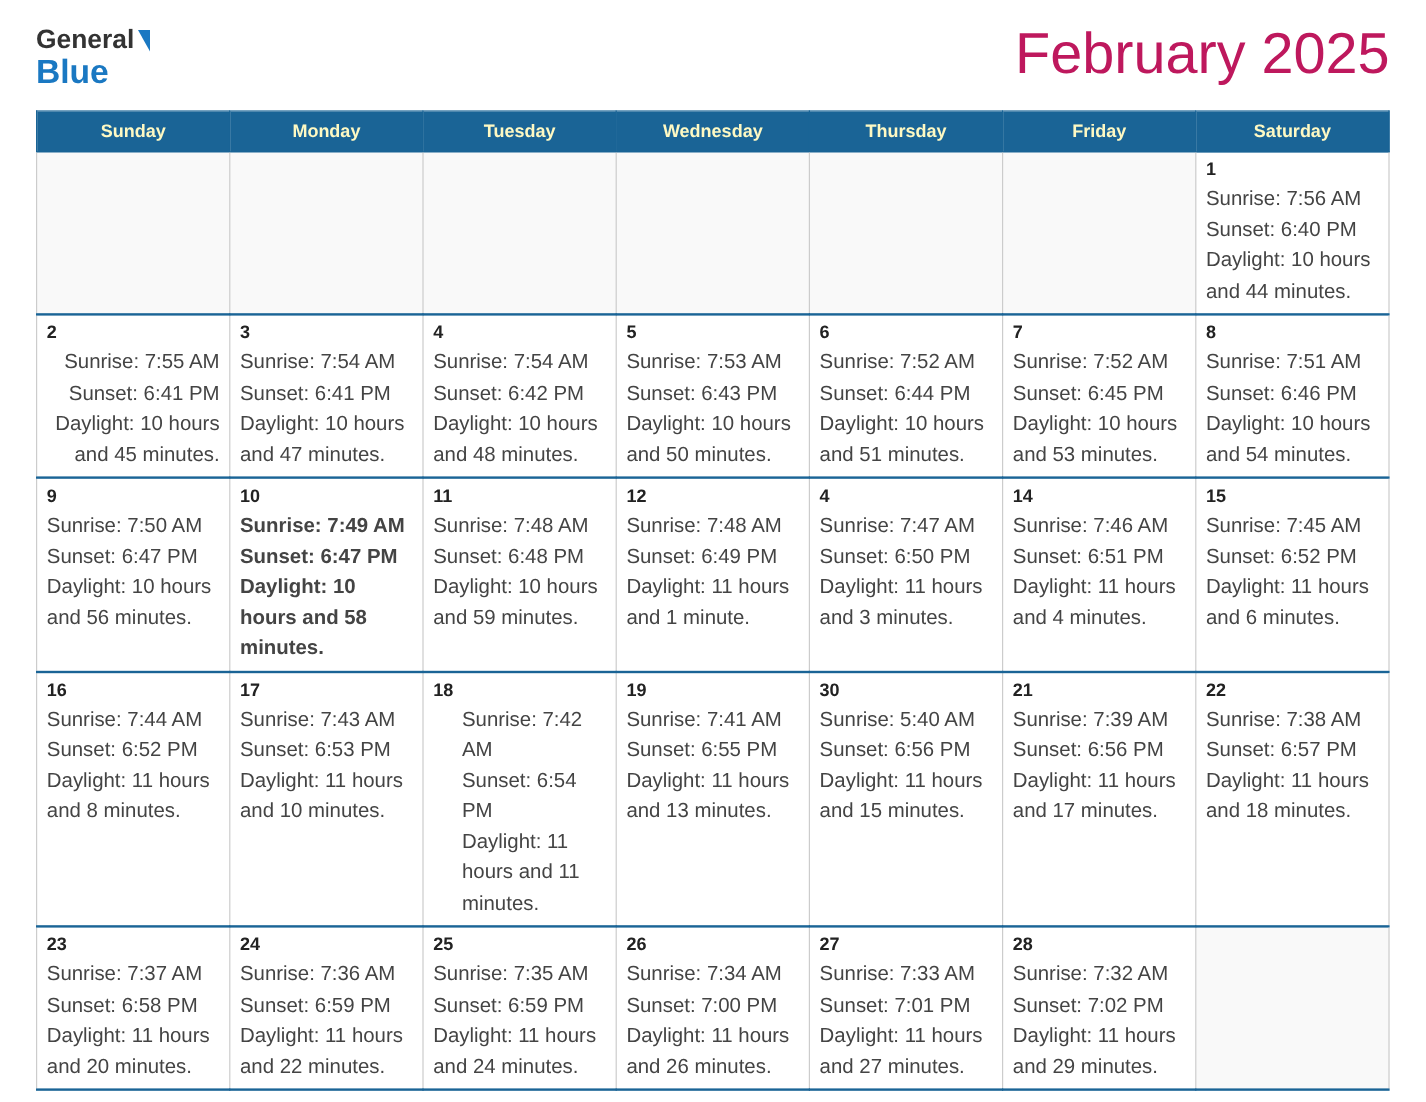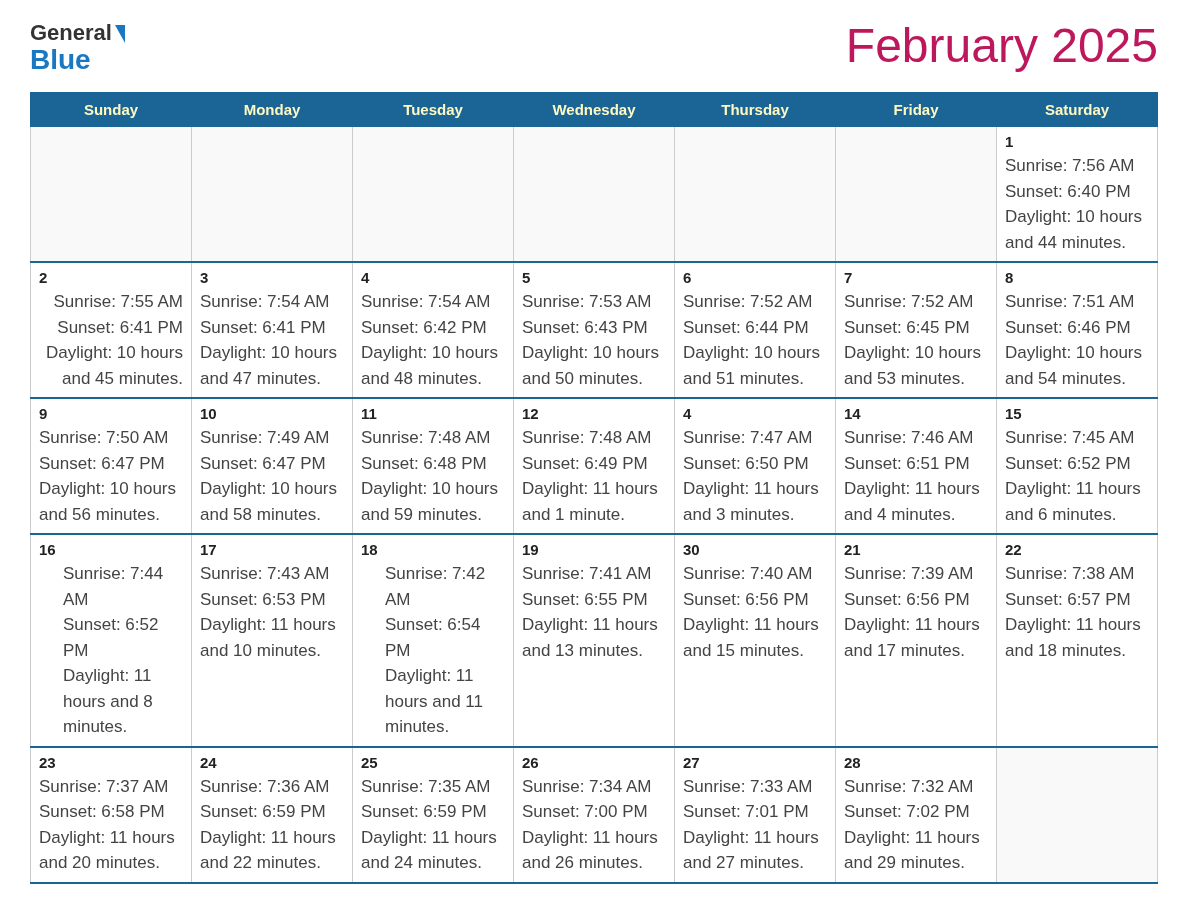--- a/index.html
+++ b/index.html
@@ -192,21 +192,21 @@
       </tr>
       <tr>
         <td>
           <span class="day-number">9</span>
           <div class="day-info" style="white-space: pre-line;">Sunrise: 7:50 AM
 Sunset: 6:47 PM
 Daylight: 10 hours and 56 minutes.</div>
         </td>
         <td>
           <span class="day-number">10</span>
-          <div class="day-info" style="white-space: pre-line;">Sunrise: 7:49 AM
+          <div class="day-info" style="white-space: pre-line; font-weight: bold;">Sunrise: 7:49 AM
 Sunset: 6:47 PM
 Daylight: 10 hours and 58 minutes.</div>
         </td>
         <td>
           <span class="day-number">11</span>
           <div class="day-info" style="white-space: pre-line;">Sunrise: 7:48 AM
 Sunset: 6:48 PM
 Daylight: 10 hours and 59 minutes.</div>
         </td>
         <td>
@@ -230,21 +230,21 @@
         <td>
           <span class="day-number">15</span>
           <div class="day-info" style="white-space: pre-line;">Sunrise: 7:45 AM
 Sunset: 6:52 PM
 Daylight: 11 hours and 6 minutes.</div>
         </td>
       </tr>
       <tr>
         <td>
           <span class="day-number">16</span>
-          <div class="day-info" style="white-space: pre-line; margin-left: 24px;">Sunrise: 7:44 AM
+          <div class="day-info" style="white-space: pre-line;">Sunrise: 7:44 AM
 Sunset: 6:52 PM
 Daylight: 11 hours and 8 minutes.</div>
         </td>
         <td>
           <span class="day-number">17</span>
           <div class="day-info" style="white-space: pre-line;">Sunrise: 7:43 AM
 Sunset: 6:53 PM
 Daylight: 11 hours and 10 minutes.</div>
         </td>
         <td>
@@ -254,21 +254,21 @@
 Daylight: 11 hours and 11 minutes.</div>
         </td>
         <td>
           <span class="day-number">19</span>
           <div class="day-info" style="white-space: pre-line;">Sunrise: 7:41 AM
 Sunset: 6:55 PM
 Daylight: 11 hours and 13 minutes.</div>
         </td>
         <td>
           <span class="day-number">30</span>
-          <div class="day-info" style="white-space: pre-line;">Sunrise: 7:40 AM
+          <div class="day-info" style="white-space: pre-line;">Sunrise: 5:40 AM
 Sunset: 6:56 PM
 Daylight: 11 hours and 15 minutes.</div>
         </td>
         <td>
           <span class="day-number">21</span>
           <div class="day-info" style="white-space: pre-line;">Sunrise: 7:39 AM
 Sunset: 6:56 PM
 Daylight: 11 hours and 17 minutes.</div>
         </td>
         <td>

